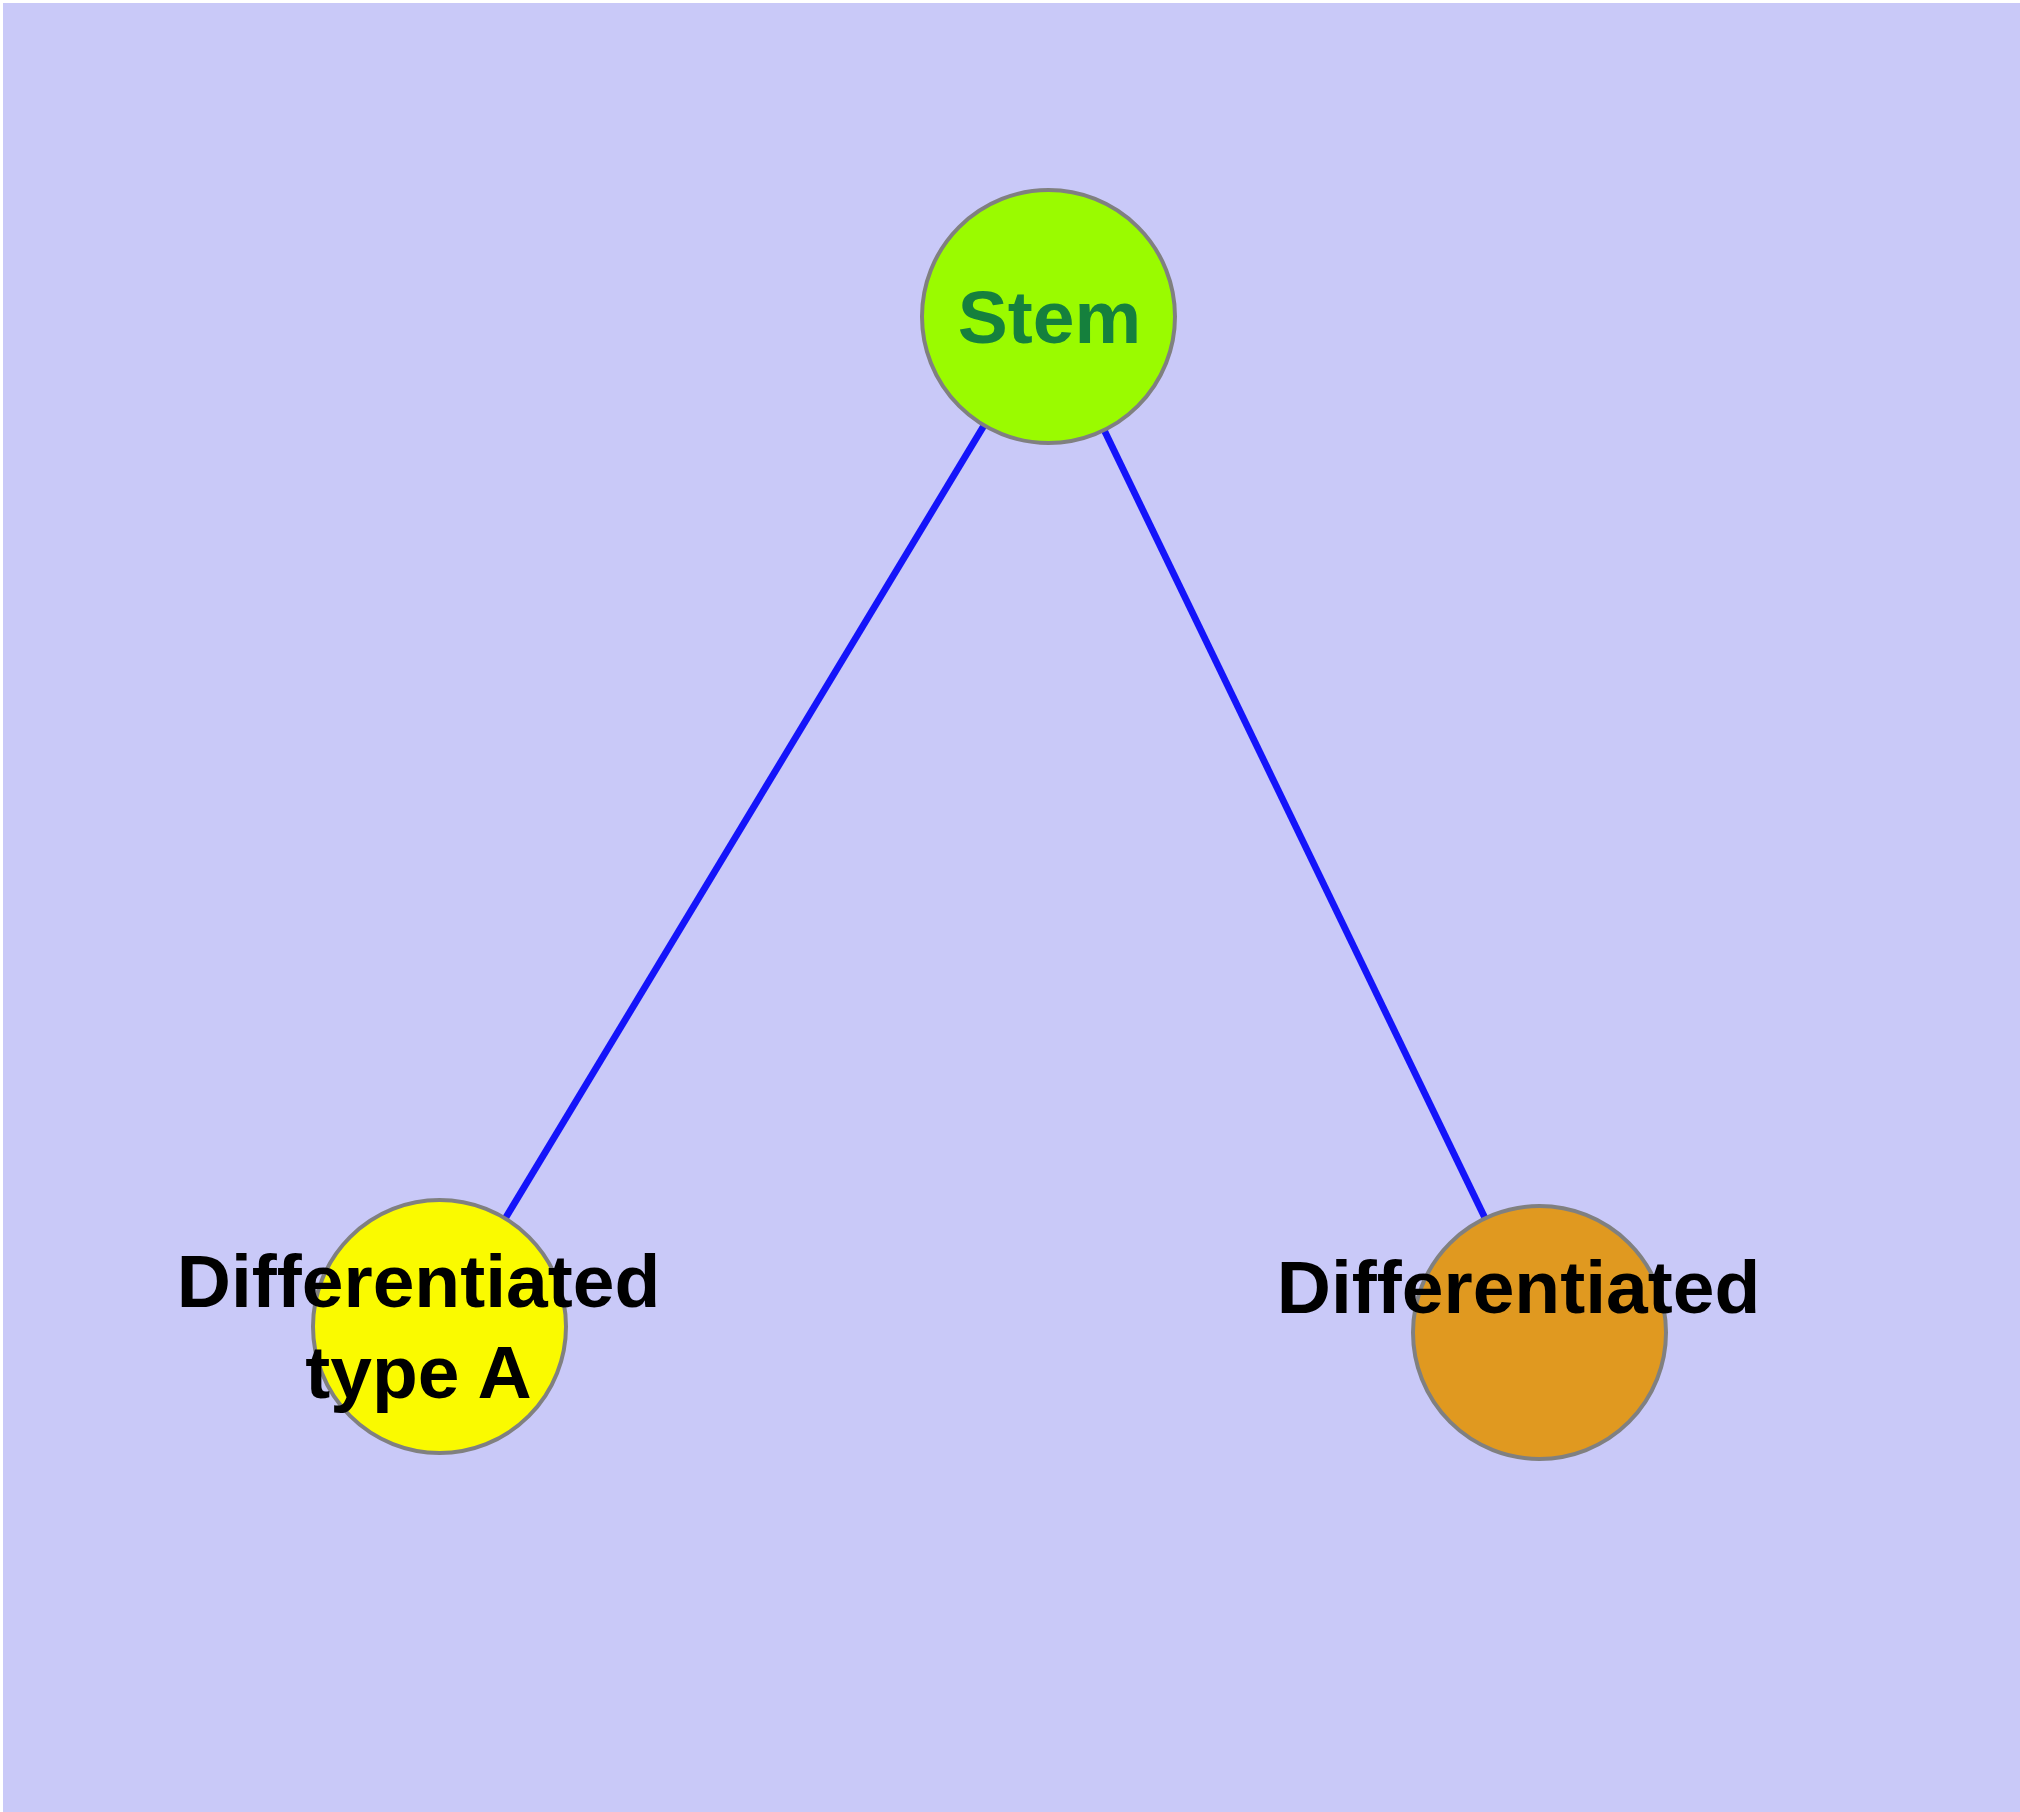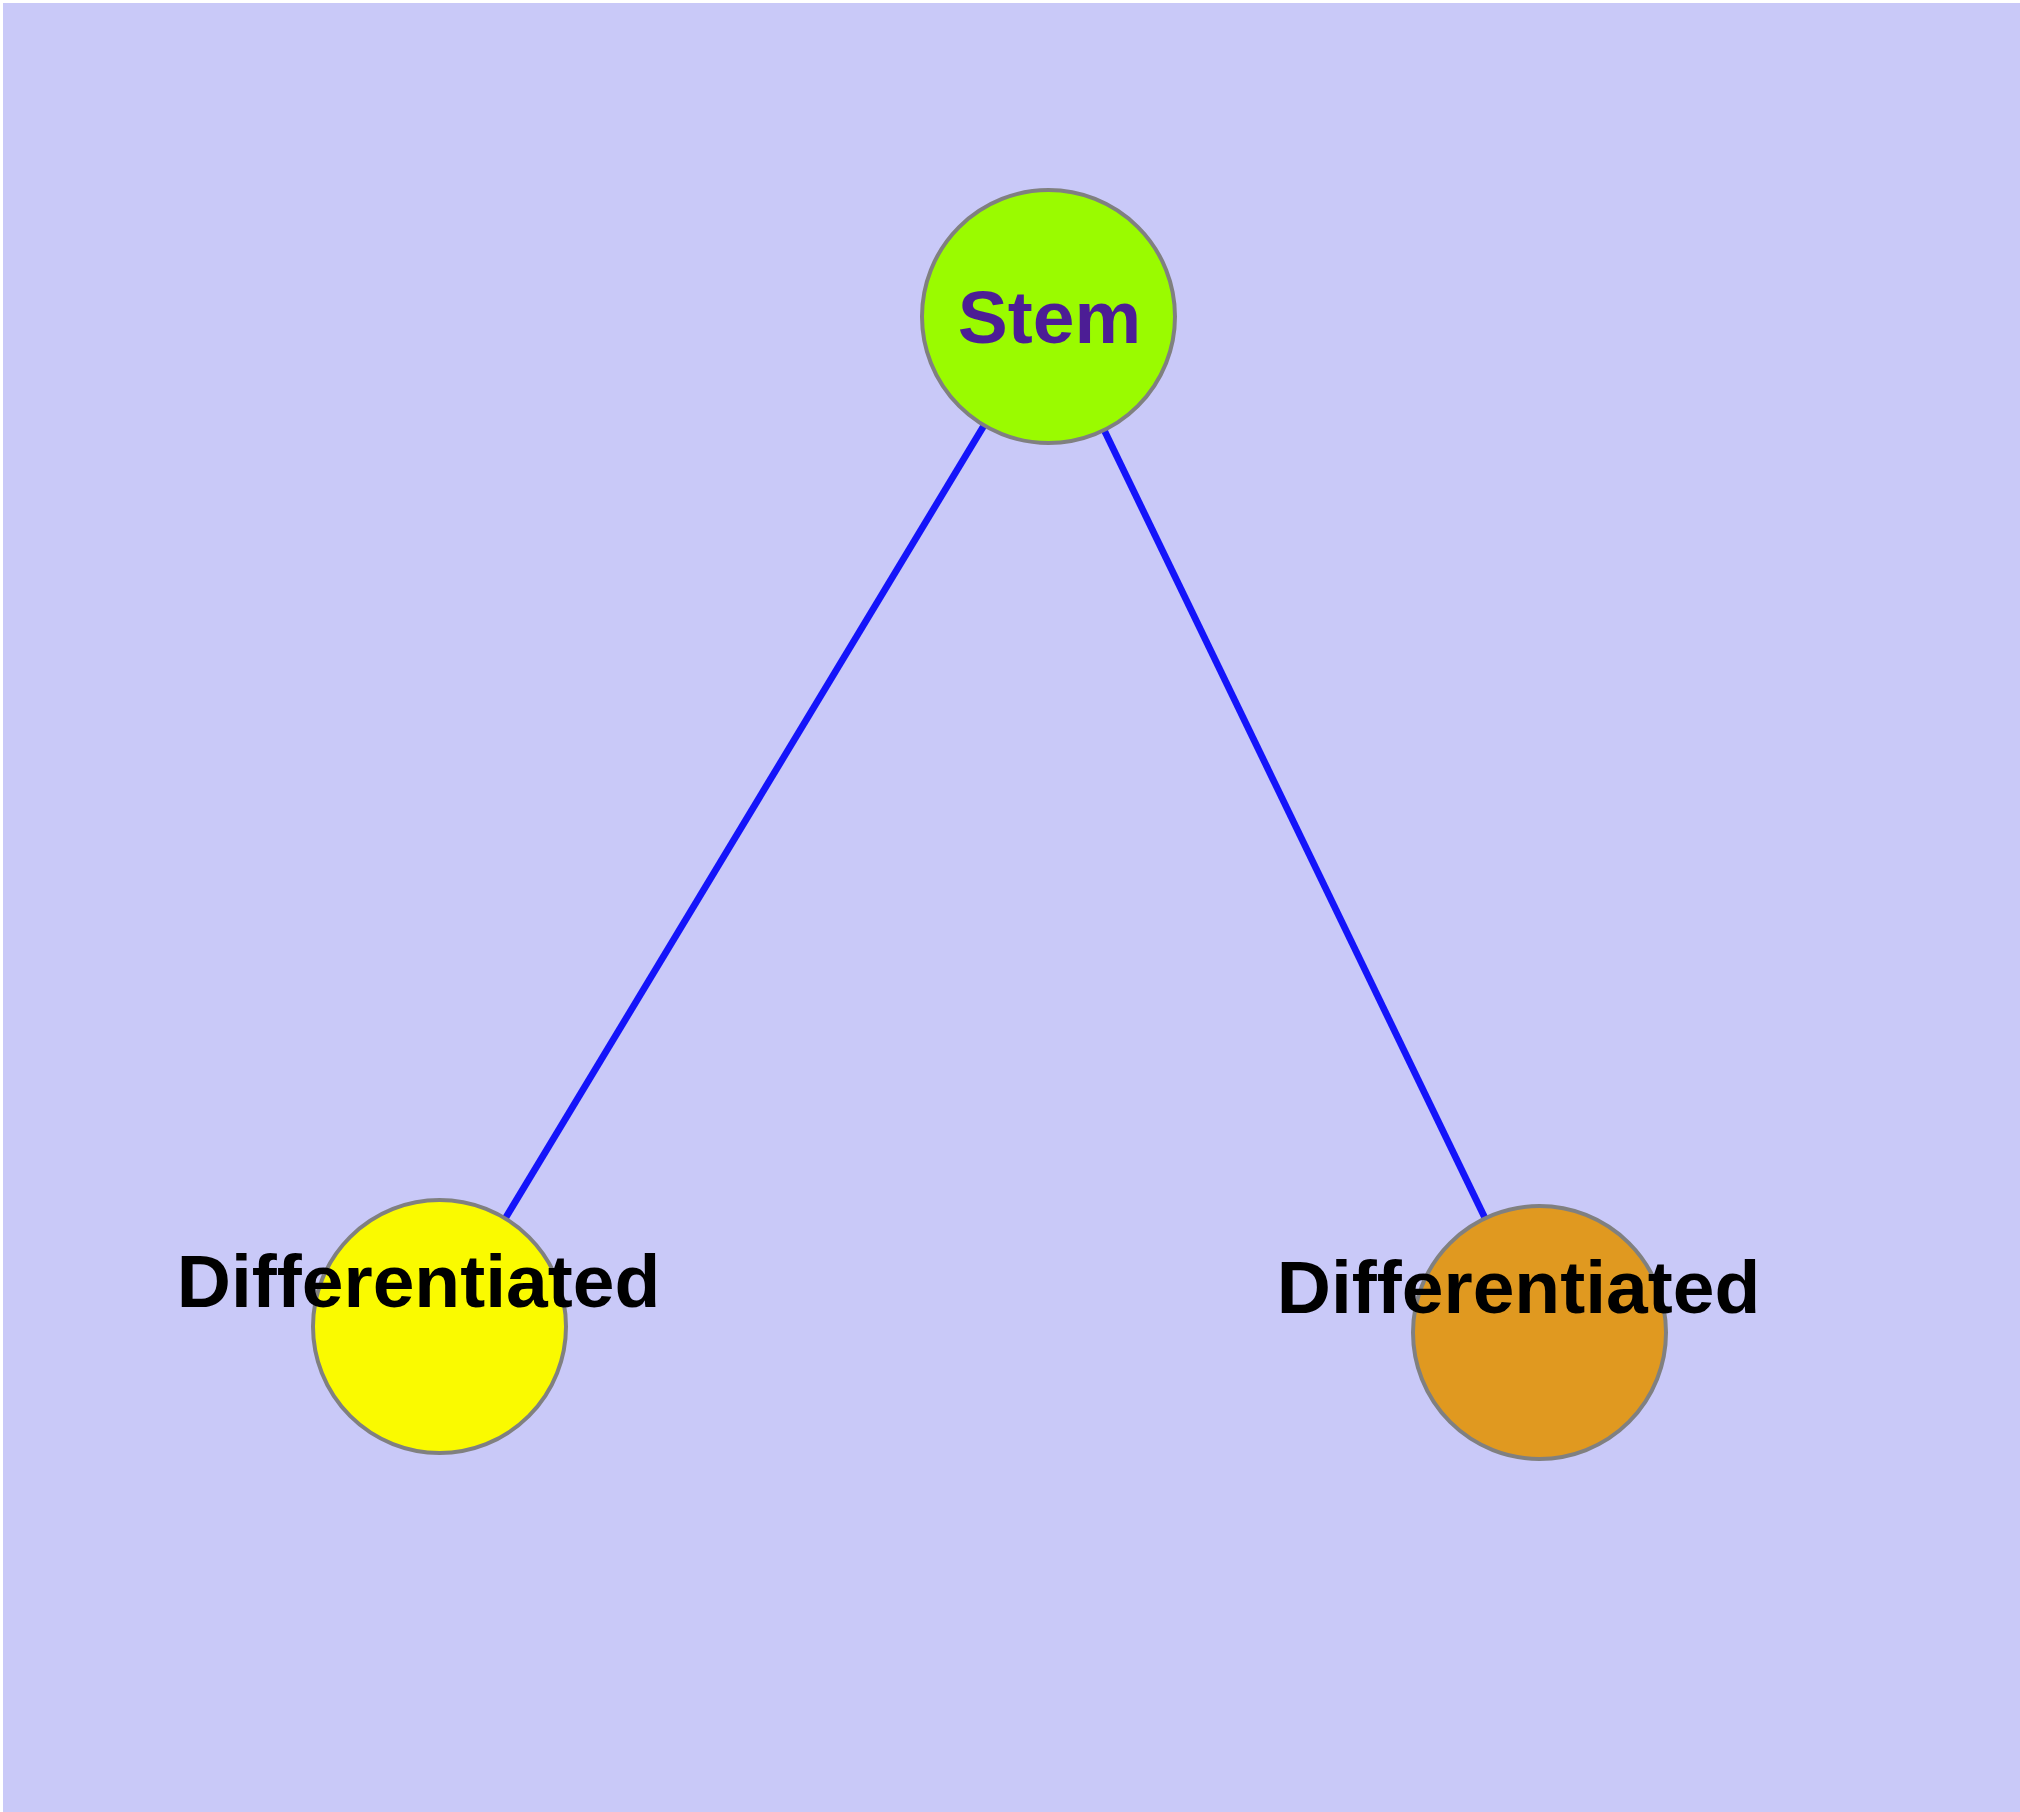--- a/index.html
+++ b/index.html
@@ -67,26 +67,27 @@
     <line class="edge" x1="1238" y1="374" x2="519" y2="1565" style="stroke: rgb(20, 20, 250);"></line>
     <line class="edge" x1="1238" y1="374" x2="1817" y2="1572" style="stroke: rgb(20, 20, 250);"></line>
   </svg>
 
   <div class="node node-stem" style="background-color: rgb(154, 251, 0); border-color: rgb(128, 128, 128);"></div>
 
   <div class="node node-type-a" style="background-color: rgb(250, 250, 0); border-color: rgb(128, 128, 128);"></div>
 
   <div class="node node-type-b" style="background-color: rgb(224, 153, 32); border-color: rgb(128, 128, 128);"></div>
 
-  <div class="node-label label-stem" style="color: #4c1d95;">
+  <div class="node-label label-stem" style="color: #15803d;">
     <div>Stem</div>
   </div>
 
   <div class="node-label label-type-a" style="color: rgb(0, 0, 0);">
     <div>Differentiated</div>
+    <div>type A</div>
   </div>
 
   <div class="node-label label-type-b" style="color: rgb(0, 0, 0);">
     <div>Differentiated</div>
   </div>
 
 </div>
 
 
 </body></html>

